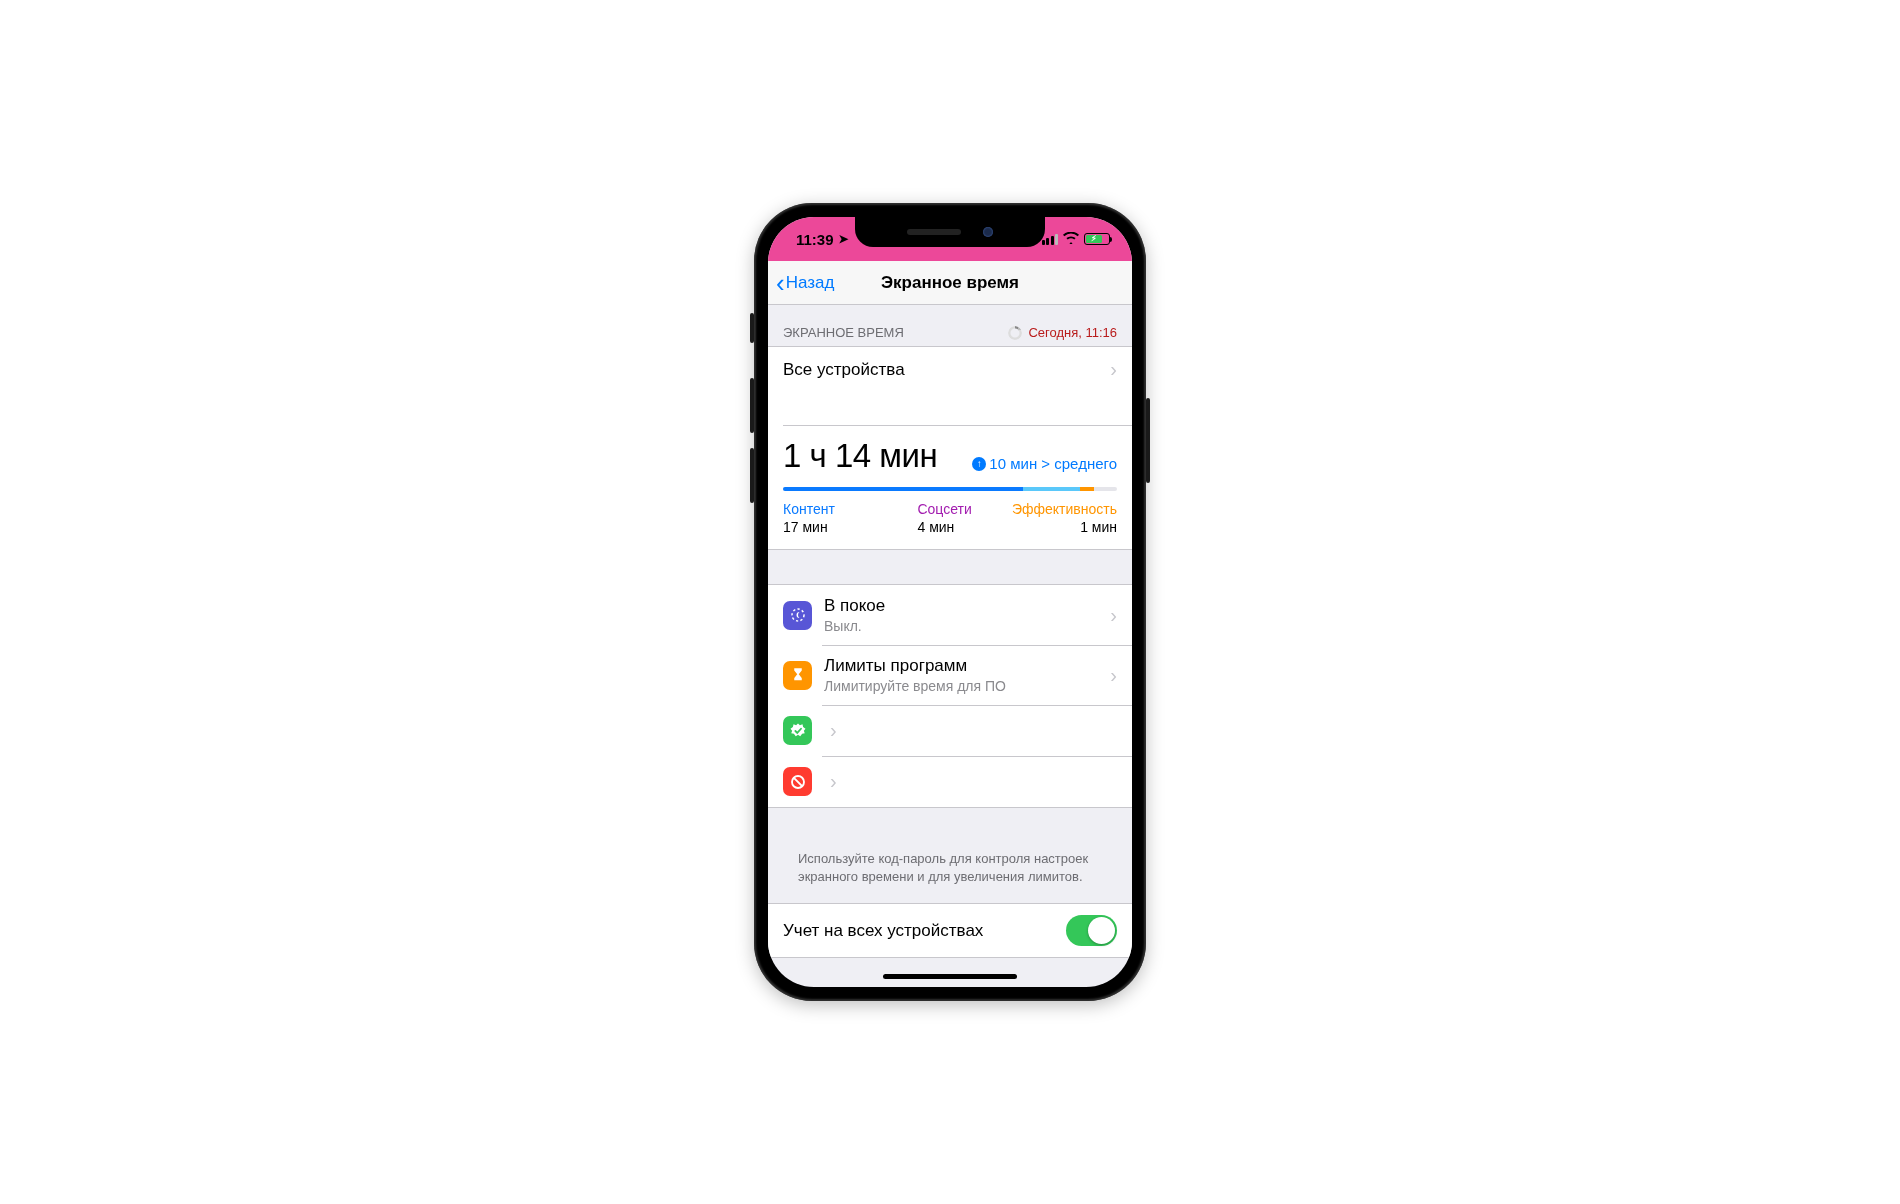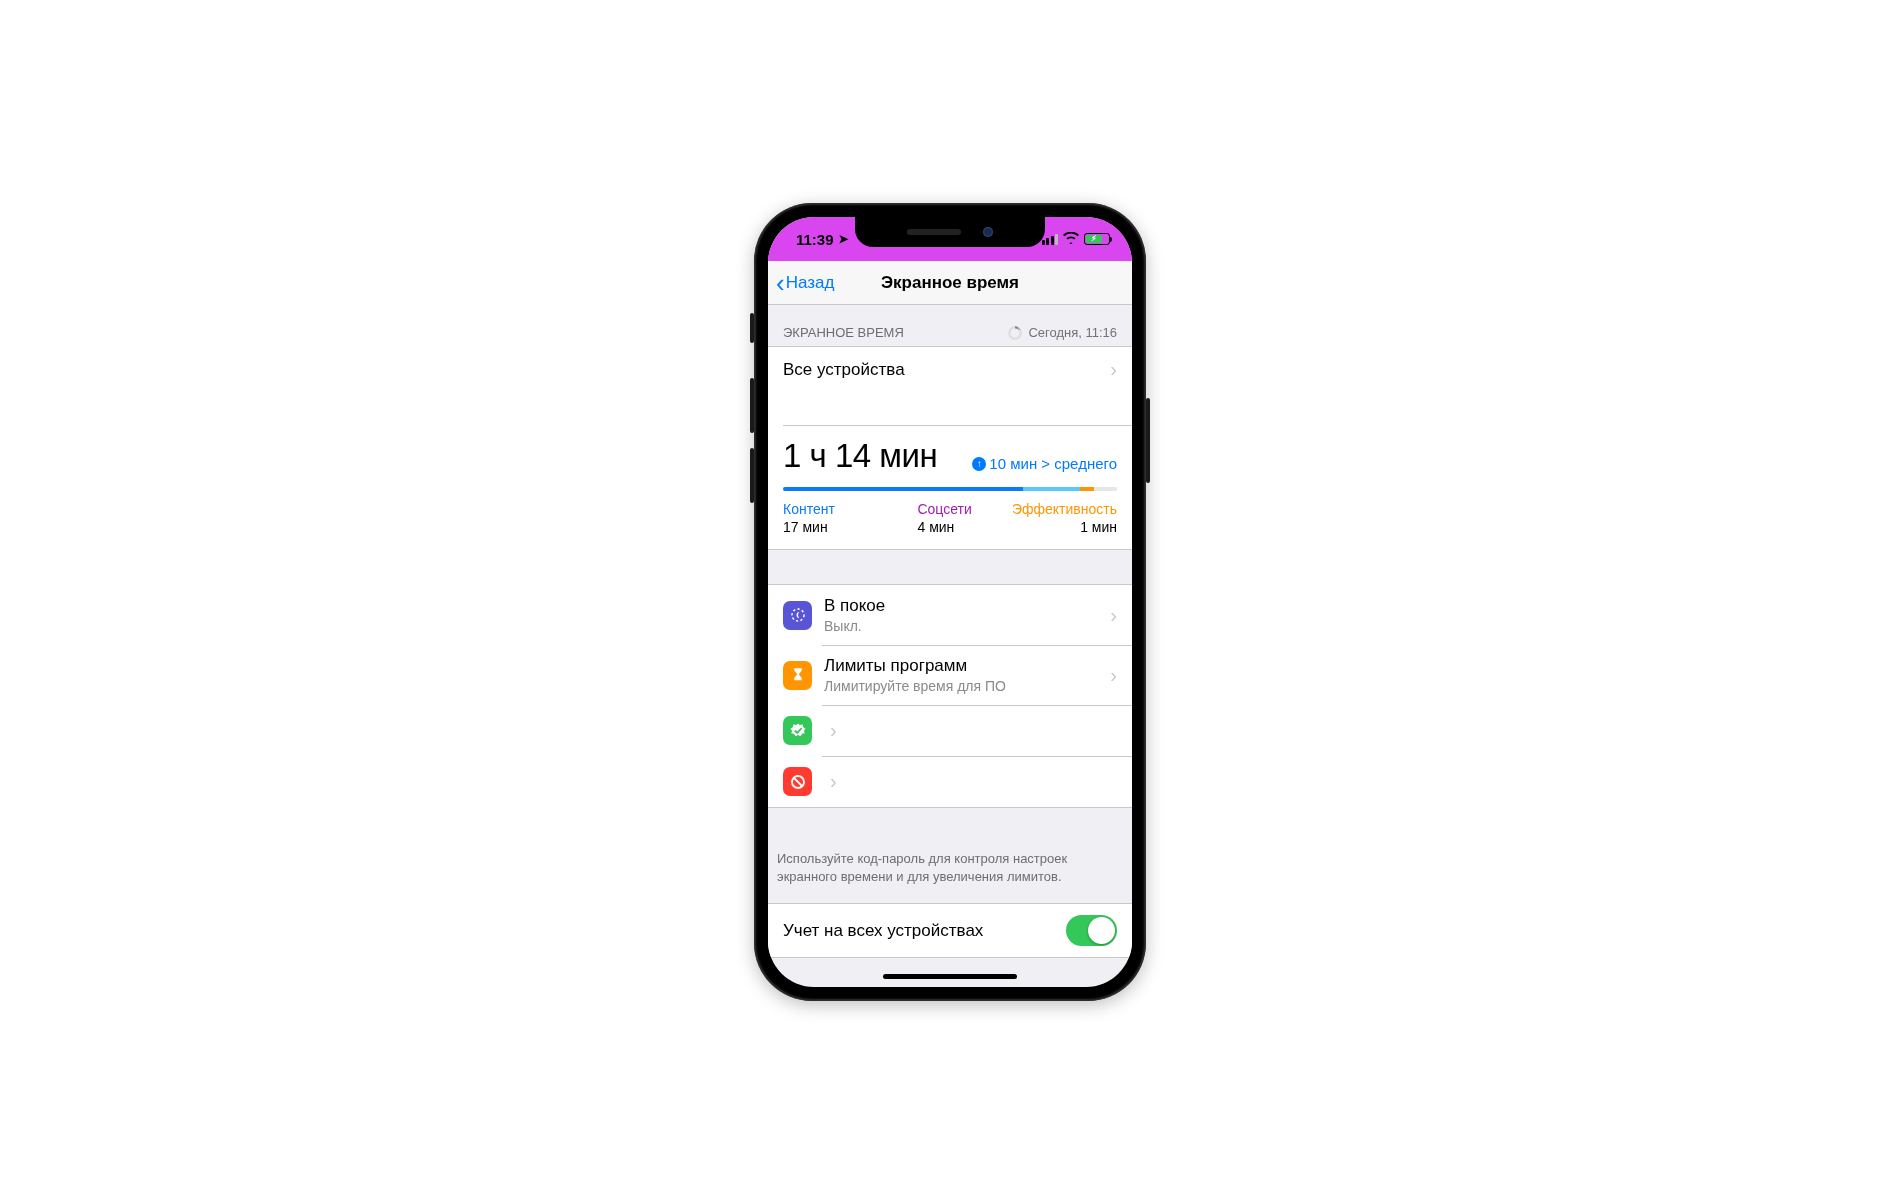--- a/index.html
+++ b/index.html
@@ -49,21 +49,21 @@
   .speaker { width:54px; height:6px; background:#222; border-radius:3px; }
   .cam { width:10px; height:10px; border-radius:50%; background:#1b2a4a; box-shadow: inset 0 0 2px #4a6db9; }
   .home-ind {
     position:absolute; bottom:8px; left:50%; transform:translateX(-50%);
     width:134px; height:5px; background:#000; border-radius:3px; z-index:40;
   }
   .status-bar {
     height: 44px;
     display:flex; align-items:center; justify-content:space-between;
     padding: 0 22px 0 28px;
-    background:#d946ef;
+    background:#ec4899;
     font-weight:600; font-size:15px;
   }
   .status-left { display:flex; align-items:center; gap:5px; }
   .loc-arrow { font-size:12px; }
   .status-right { display:flex; align-items:center; gap:5px; }
   .sig { display:flex; align-items:flex-end; gap:1.5px; }
   .sig span { width:3px; background:#000; border-radius:1px; }
   .sig span:nth-child(1){height:5px;} .sig span:nth-child(2){height:7px;}
   .sig span:nth-child(3){height:9px;} .sig span:nth-child(4){height:11px; background:#bbb;}
   .wifi { font-size:14px; }
@@ -82,21 +82,21 @@
   .nav-back .chev { font-size:26px; font-weight:400; margin-right:1px; line-height:1; }
   .nav-title { font-size:17px; font-weight:600; }
 
   .content { position:absolute; top:88px; left:0; right:0; bottom:0; overflow:hidden; }
 
   .sec-head {
     display:flex; justify-content:space-between; align-items:center;
     padding: 20px 15px 6px; font-size:13px;
     color:#6d6d72; text-transform:uppercase;
   }
-  .sec-head .ts { text-transform:none; display:flex; align-items:center; gap:6px; color:#737373;}
+  .sec-head .ts { text-transform:none; display:flex; align-items:center; gap:6px; color:#b91c1c;}
   .spinner {
     width:14px; height:14px; border-radius:50%;
     background: conic-gradient(#888 0 30deg, #bbb 30deg 60deg, #ddd 60deg 360deg);
     -webkit-mask: radial-gradient(circle, transparent 4px, #000 5px);
             mask: radial-gradient(circle, transparent 4px, #000 5px);
   }
 
   .group { background:#fff; border-top:1px solid #c8c7cc; border-bottom:1px solid #c8c7cc; }
   .row {
     min-height:44px; padding:11px 15px;
@@ -130,21 +130,21 @@
   .cat-label { font-size:14px; font-weight:500; }
   .cat-val { font-size:14px; color:#000; margin-top:2px; }
 
   .app-icon {
     width:29px; height:29px; border-radius:7px; margin-right:12px;
     display:flex; align-items:center; justify-content:center; flex-shrink:0;
     color:#fff;
   }
   .app-icon svg { width:18px; height:18px; }
 
-  .footer-text { padding:8px 9px 18px; font-size:13px; color:#6d6d72; line-height:1.35; }
+  .footer-text { padding:8px 30px 18px; font-size:13px; color:#6d6d72; line-height:1.35; }
 
   .switch {
     width:51px; height:31px; border-radius:16px; background:#34c759;
     position:relative; flex-shrink:0;
   }
   .switch::after {
     content:""; position:absolute; right:2px; top:2px; width:27px; height:27px;
     background:#fff; border-radius:50%; box-shadow:0 1px 3px rgba(0,0,0,.3);
   }
 </style>

